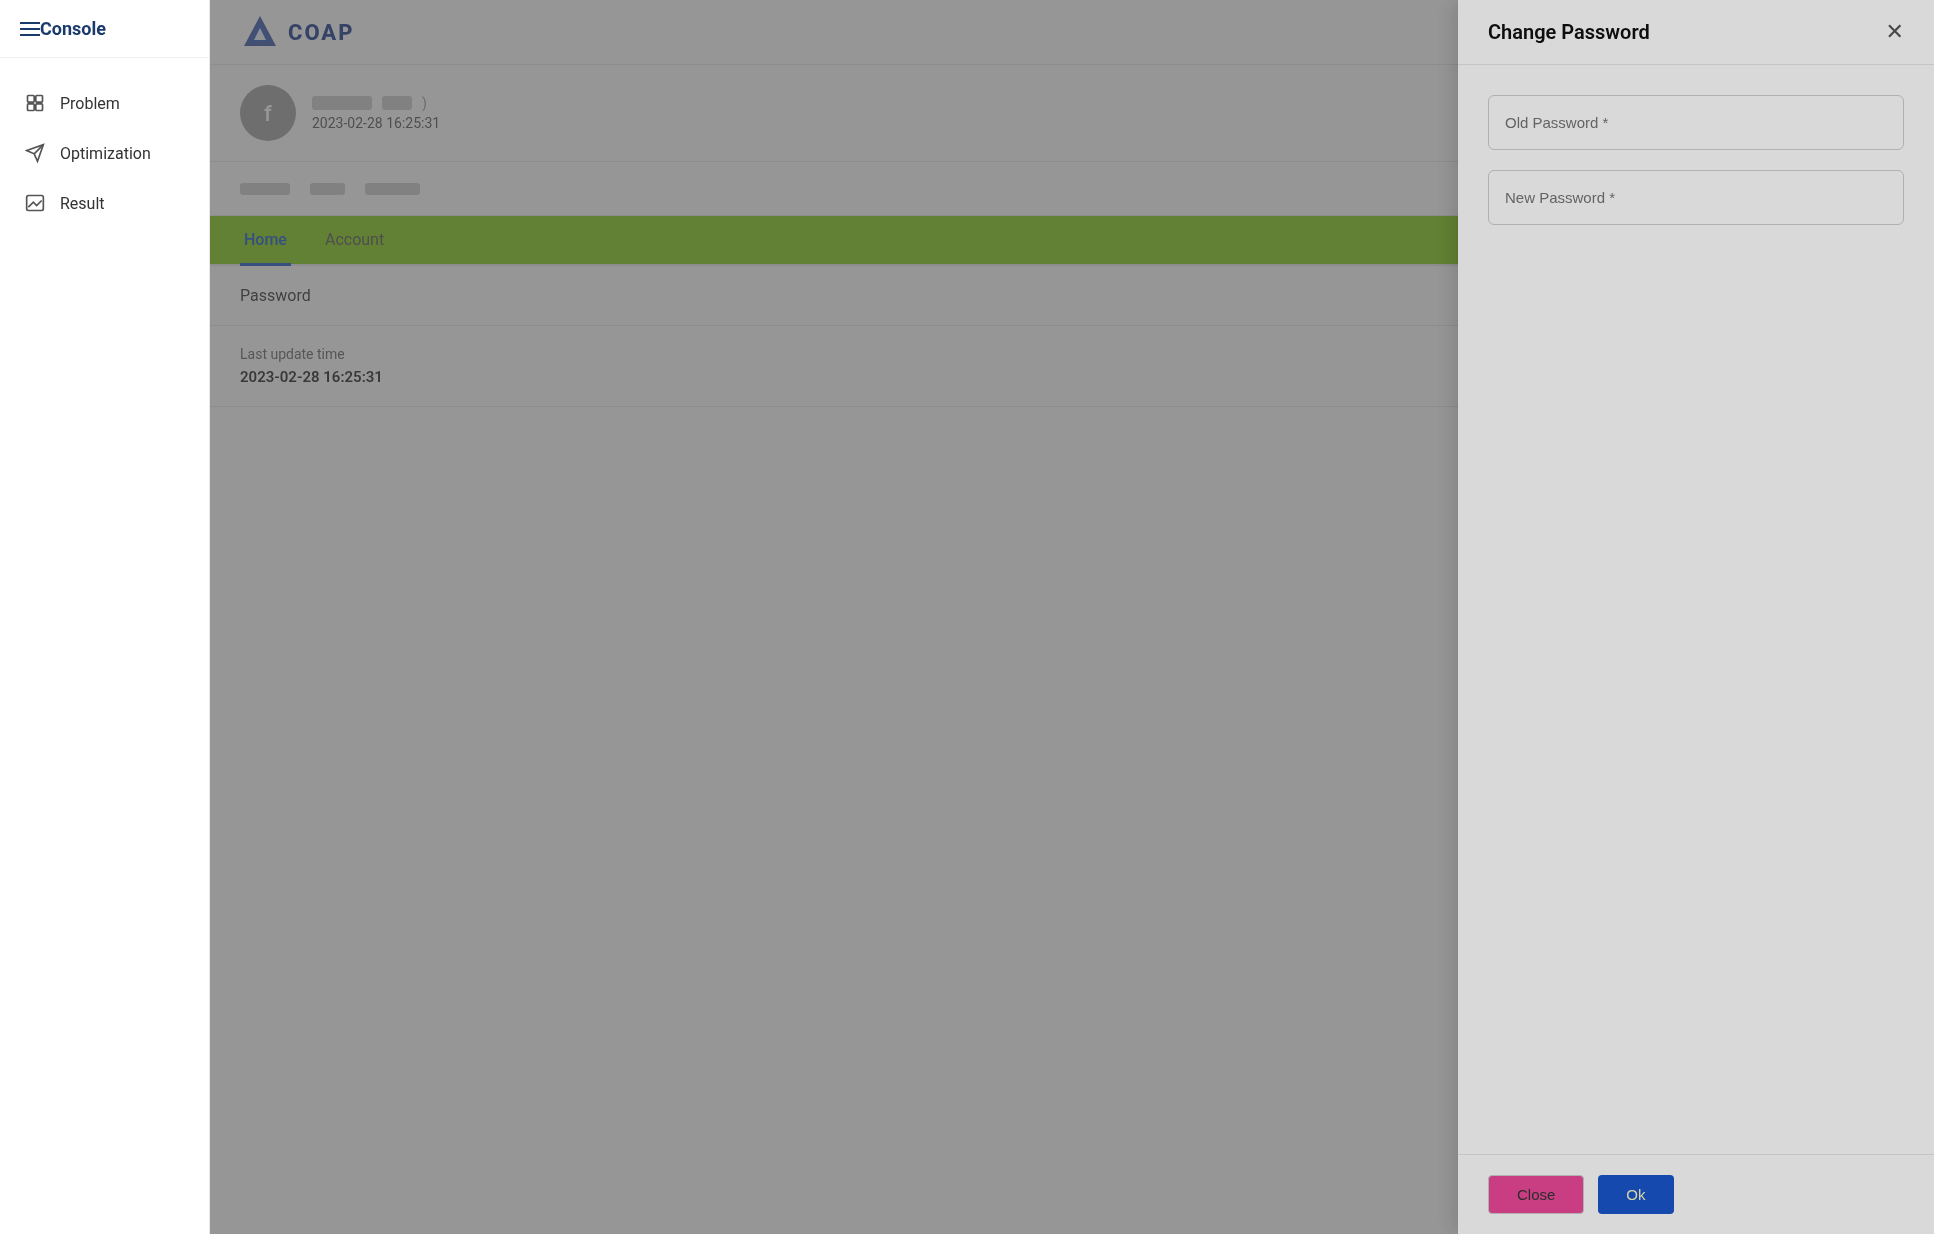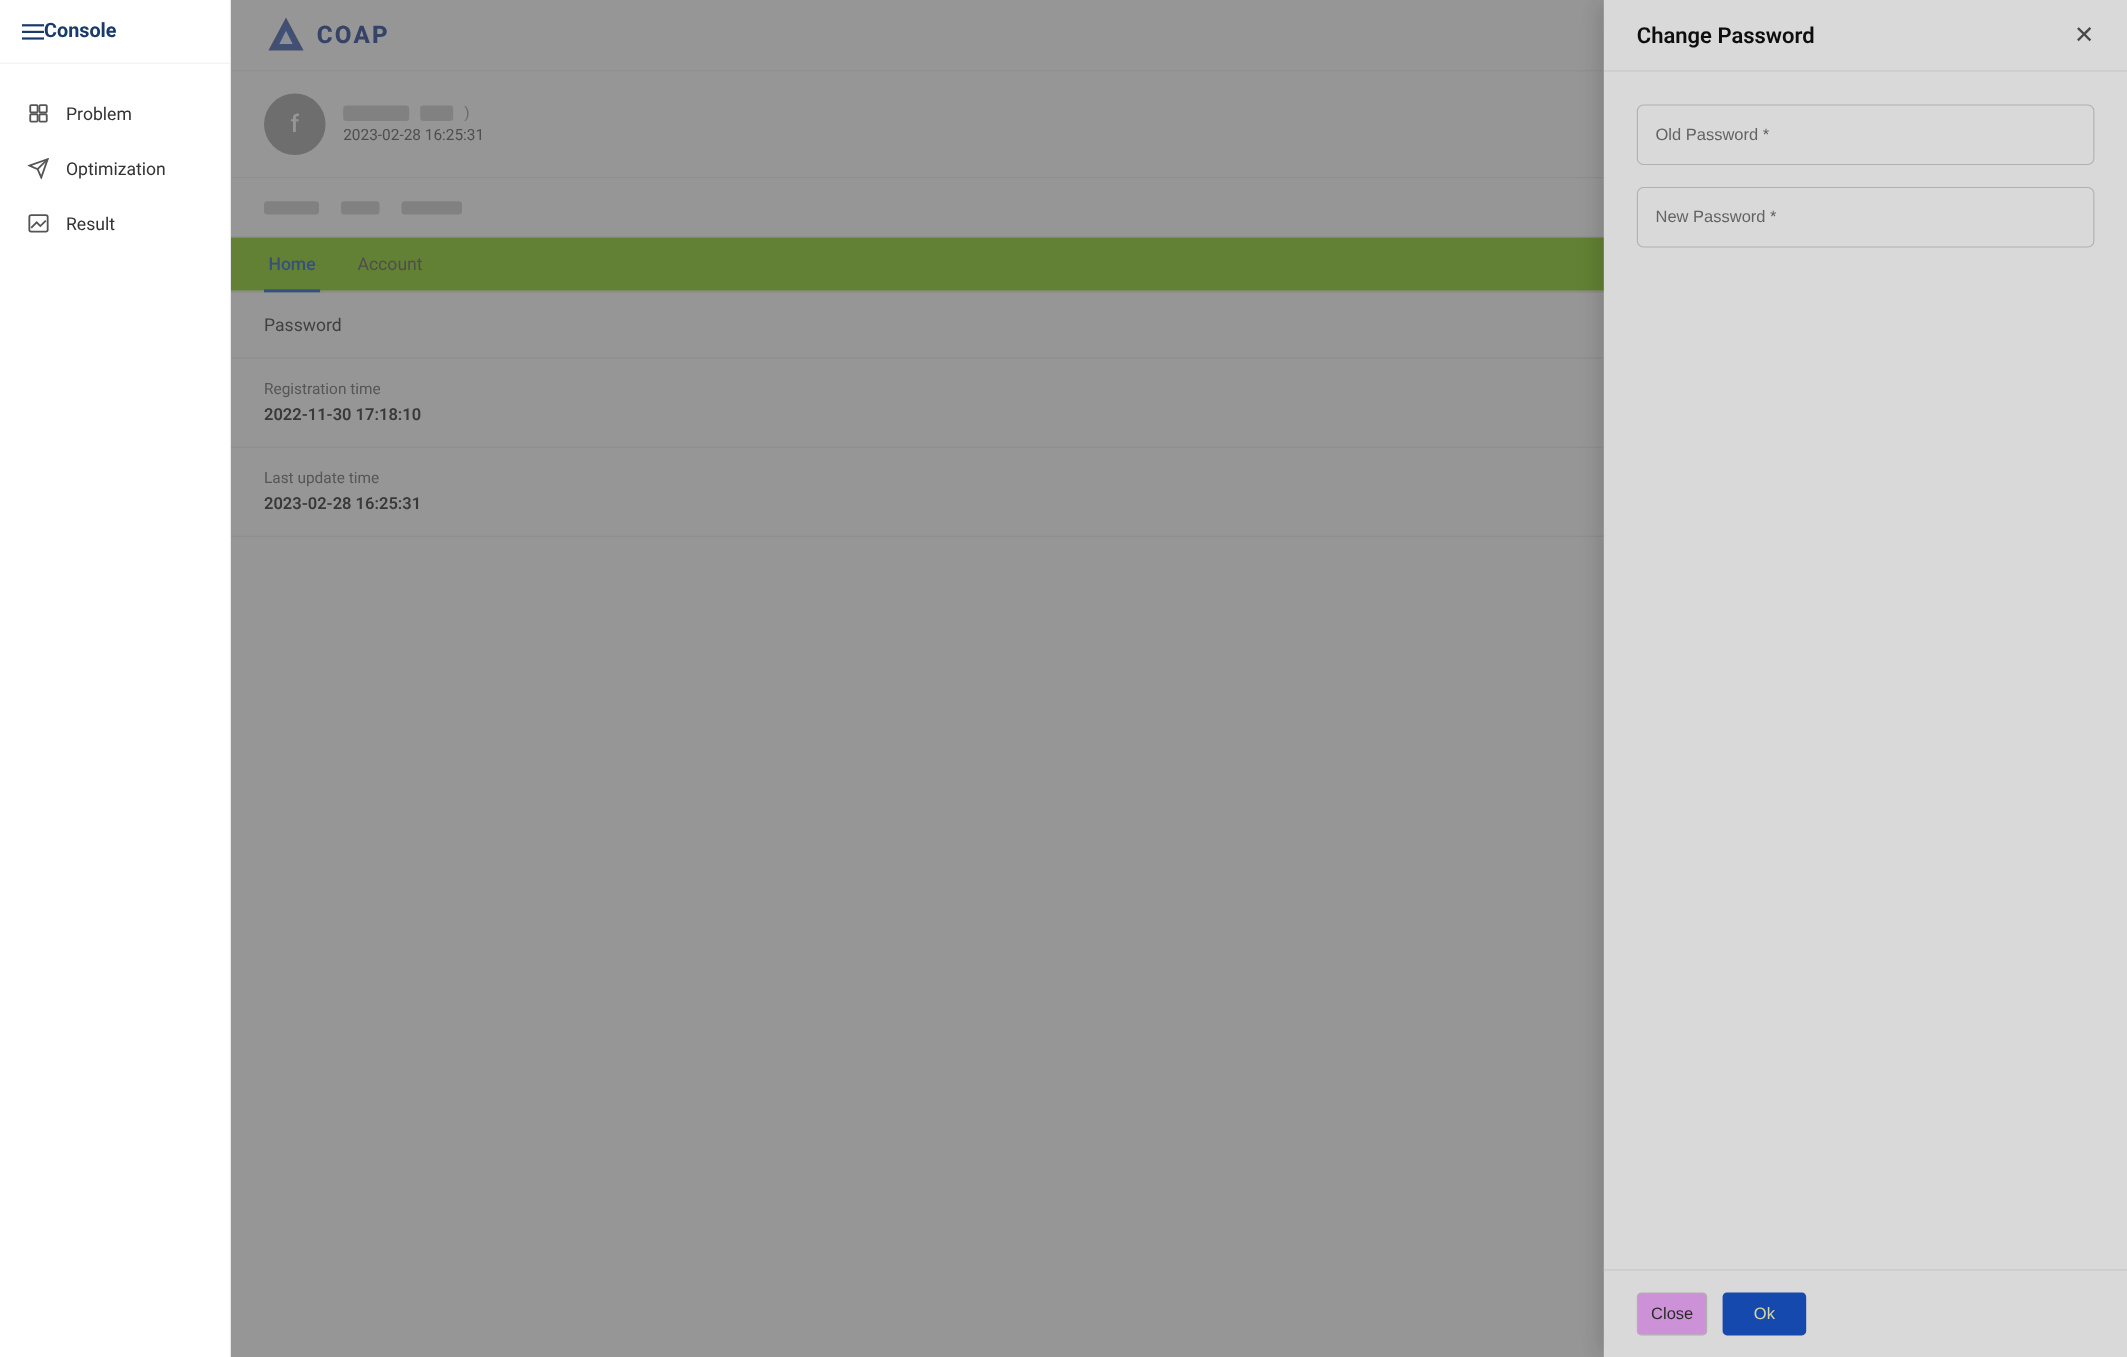--- a/index.html
+++ b/index.html
@@ -343,26 +343,26 @@
 
     .dialog-footer {
       padding: 20px 30px;
       display: flex;
       justify-content: flex-start;
       gap: 14px;
       border-top: 1px solid #e8e8e8;
     }
 
     .btn-close {
-      padding: 10px 12px;
+      padding: 10px 28px;
       border: 1px solid #d0d0d0;
       border-radius: 4px;
       font-size: 15px;
       cursor: pointer;
-      background: #f0abfc;
+      background: #ec4899;
       color: #333;
     }
 
     .btn-ok {
       padding: 10px 28px;
       border: none;
       border-radius: 4px;
       font-size: 15px;
       cursor: pointer;
       background: #1a56cc;
@@ -461,24 +461,20 @@
     <div class="tab-item">
       <span>Account</span>
     </div>
   </div>
 
   <div class="content-area">
     <div class="activity-section">
       <span class="activity-title">Password</span>
     </div>
     <div class="info-row">
-      <div class="info-label">Registration time</div>
-      <div class="info-value">2022-11-30 17:18:10</div>
-    </div>
-    <div class="info-row">
       <div class="info-label">Last update time</div>
       <div class="info-value">2023-02-28 16:25:31</div>
     </div>
   </div>
 
   <div class="overlay"></div>
 
   <div class="dialog">
     <div class="dialog-header">
       <span class="dialog-title">Change Password</span>

